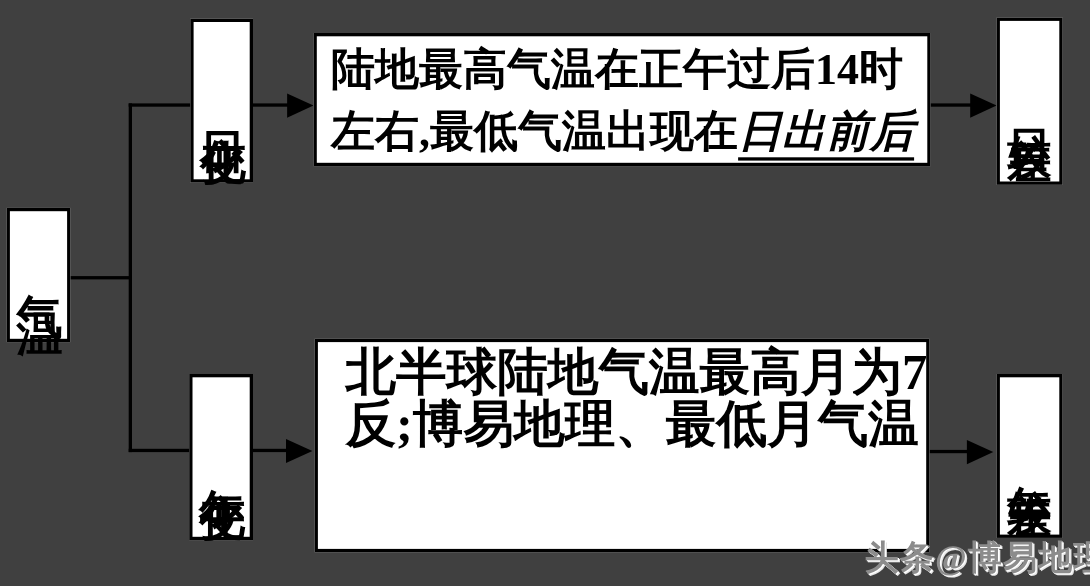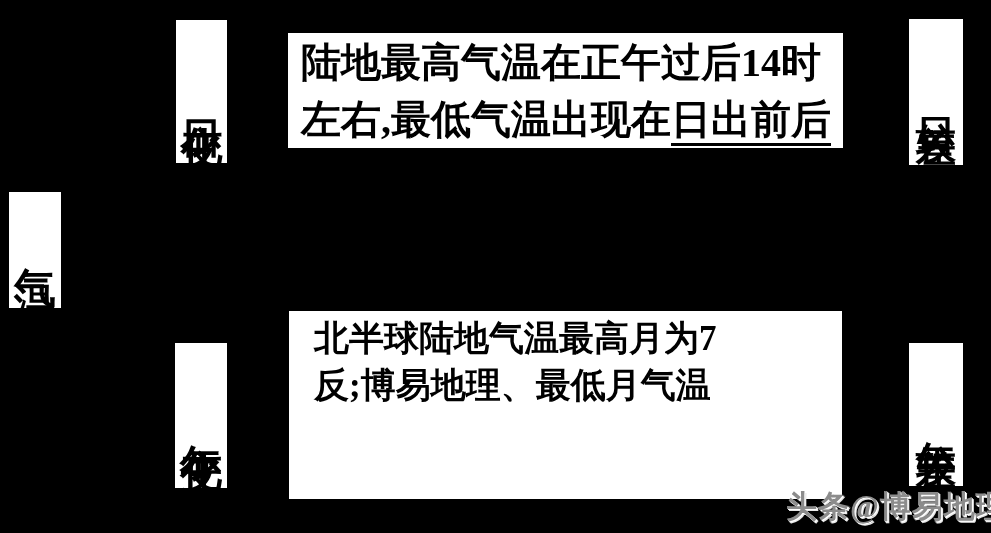--- a/index.html
+++ b/index.html
@@ -4,21 +4,21 @@
 <style>
   html, body { margin: 0; padding: 0; }
   body {
     font-family: "Liberation Serif", "DejaVu Serif", serif;
     background: #ffffff;
   }
   .canvas {
     position: relative;
     width: 991px;
     height: 533px;
-    background: #000000;
+    background: #404040;
     overflow: hidden;
     color: #000;
   }
   .box {
     position: absolute;
     border: 3px solid #000;
     background: #fff;
     box-sizing: border-box;
     display: flex;
     align-items: center;
@@ -42,25 +42,25 @@
     font-weight: 700;
     color: #000;
   }
   .desc-daily {
     left: 285px; top: 30px; width: 561px; height: 121px;
     font-size: 40px; line-height: 57px;
     padding: 1px 6px 0 13px;
   }
   .desc-annual {
     left: 286px; top: 308px; width: 559px; height: 194px;
-    font-size: 35px; line-height: 47px;
+    font-size: 46px; line-height: 47px;
     padding: 4px 6px 0 25px;
   }
   .desc-line { white-space: nowrap; }
-  .u { border-bottom: 3px solid #000; padding-bottom: 1px; }
+  .u { border-bottom: 3px solid #000; padding-bottom: 1px; font-style: italic; }
   .hline, .vline { position: absolute; background: #000; }
   .hline { height: 3px; }
   .vline { width: 3px; }
   .arrowhead {
     position: absolute;
     width: 0; height: 0;
     border-top: 11px solid transparent;
     border-bottom: 11px solid transparent;
     border-left: 24px solid #000;
   }

